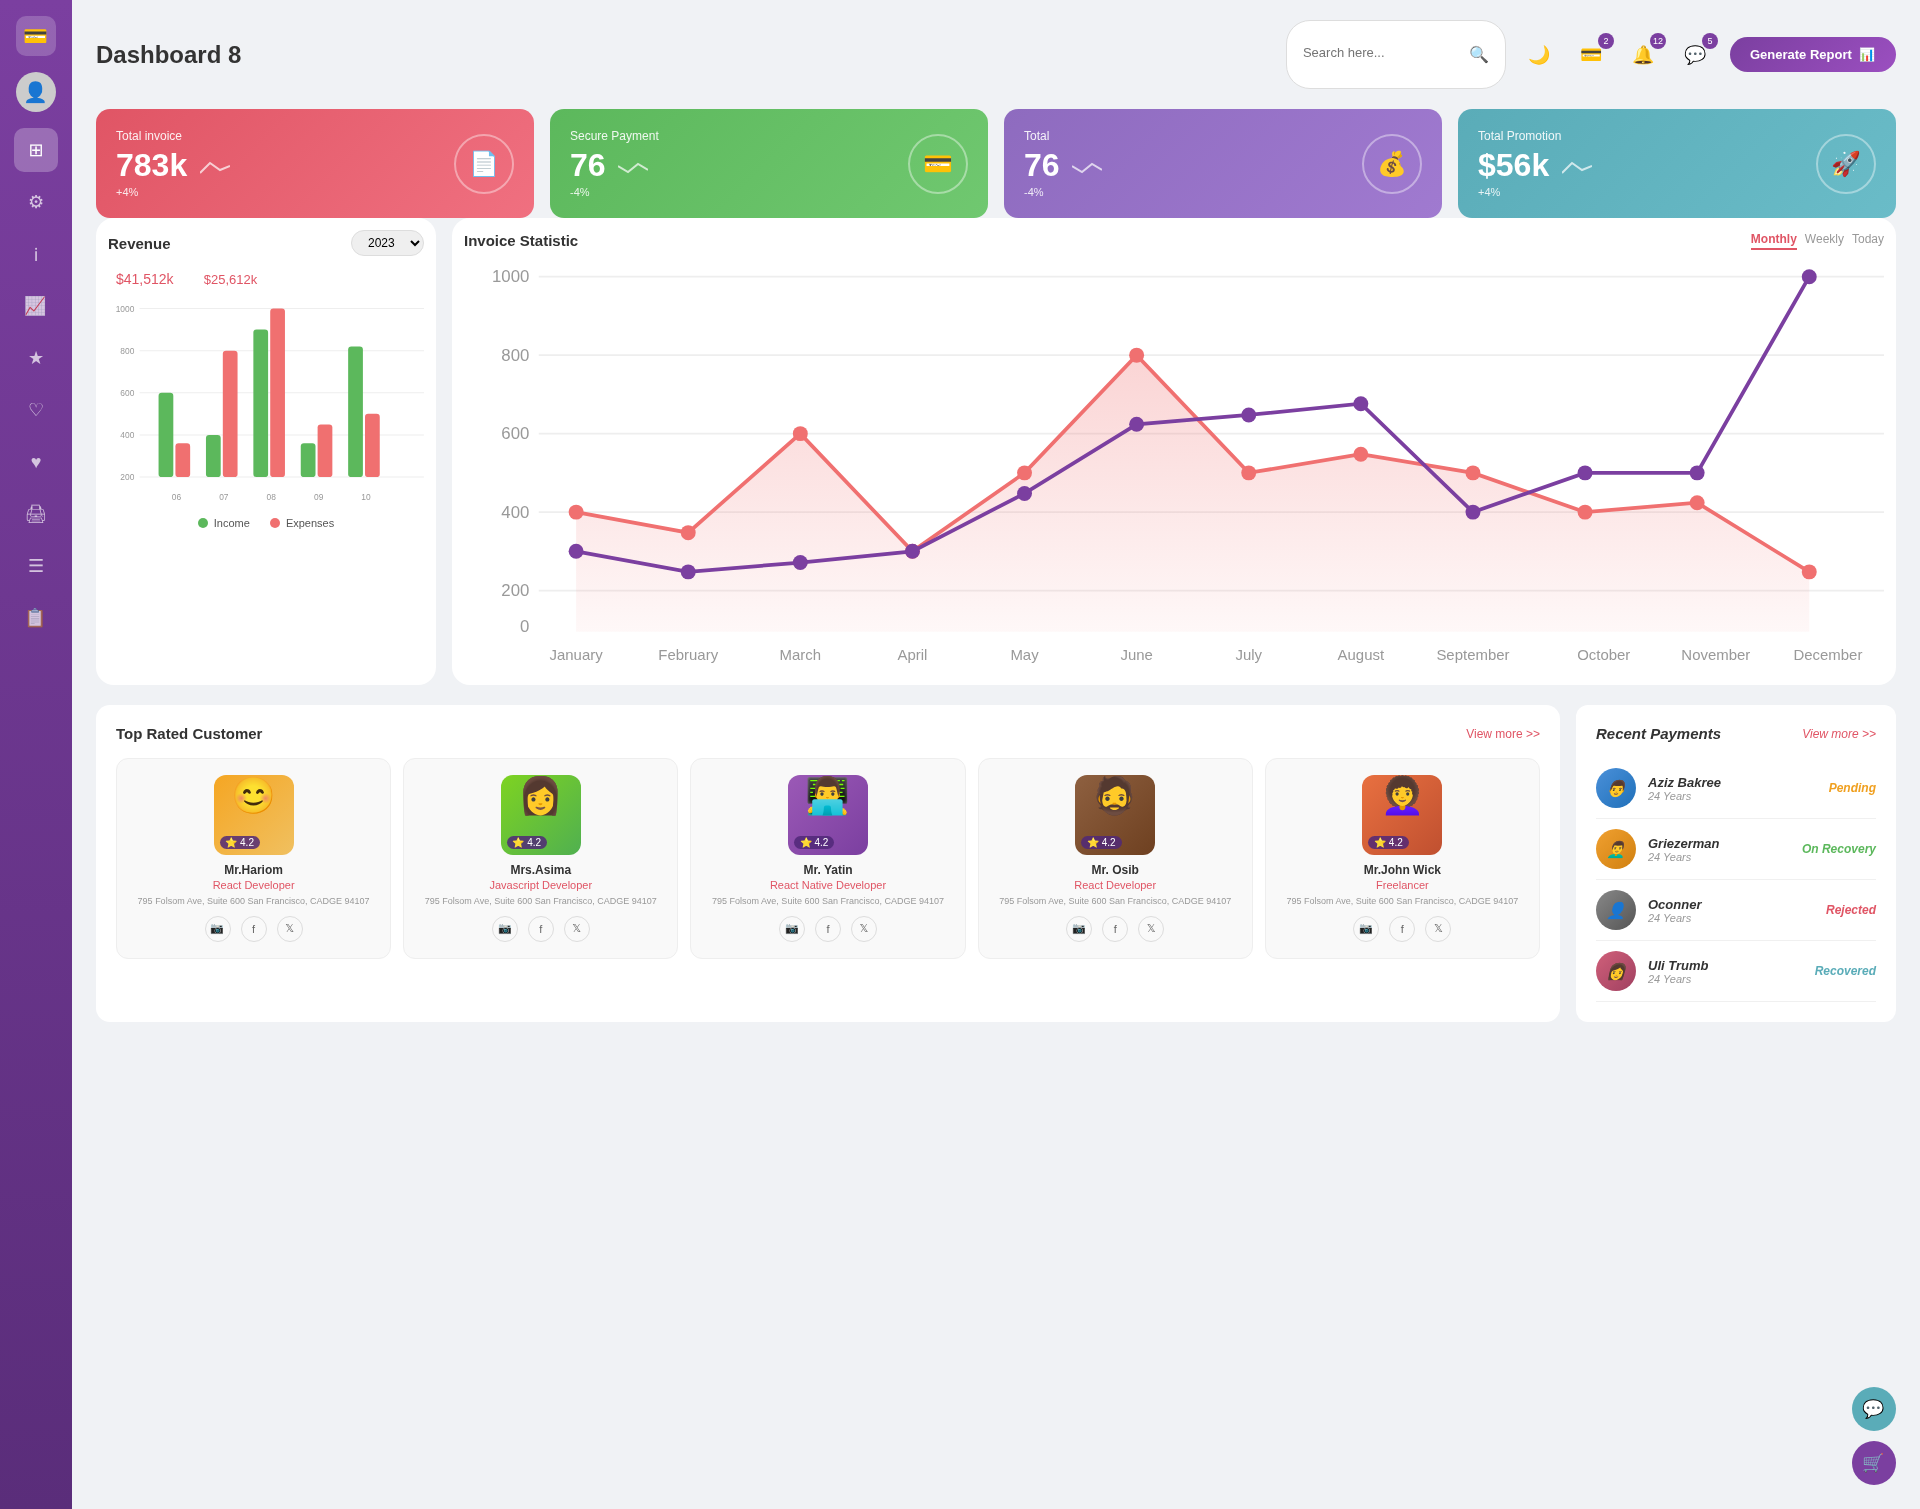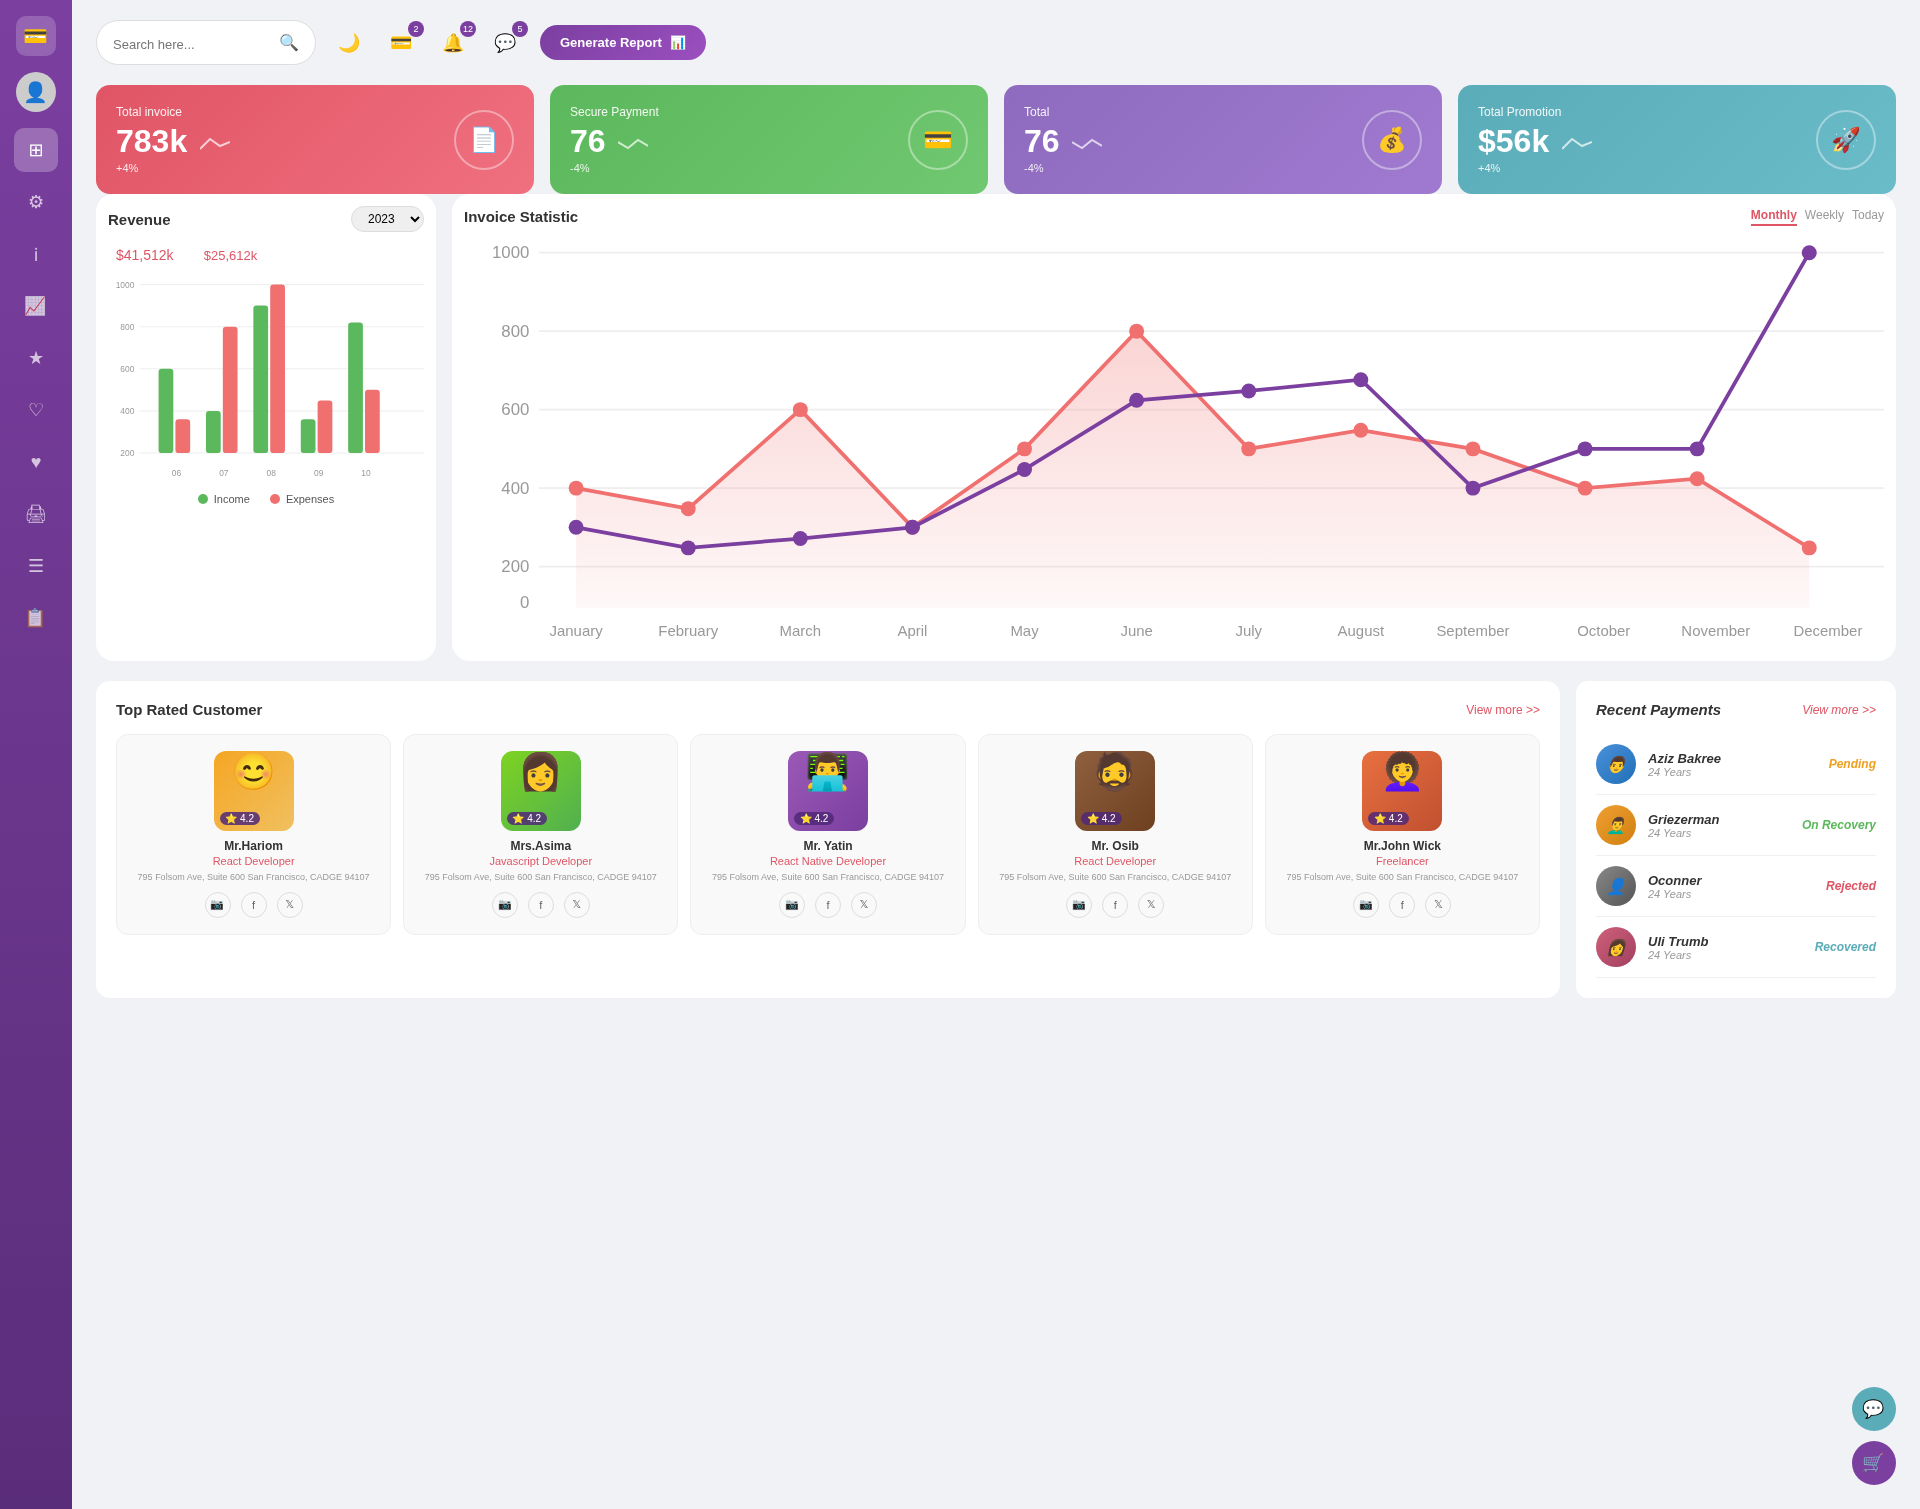--- a/index.html
+++ b/index.html
@@ -62,25 +62,25 @@
       gap: 16px;
     }
     .header-title {
       font-size: 24px;
       font-weight: 700;
       color: #333;
       flex: 1;
     }
     .search-box {
       display: flex;
-      align-items: flex-end;
+      align-items: flex-start;
       background: white;
       border: 1px solid #ddd;
       border-radius: 24px;
-      padding: 12px 16px;
+      padding: 24px 16px;
       gap: 8px;
       width: 220px;
     }
     .search-box input {
       border: none; outline: none; font-size: 13px; color: #666; width: 100%;
     }
     .header-icons {
       display: flex; align-items: center; gap: 16px;
     }
     .icon-btn {
@@ -298,20 +298,21 @@
   <div class="sidebar-item">♡</div>
   <div class="sidebar-item">♥</div>
   <div class="sidebar-item">🖨</div>
   <div class="sidebar-item">☰</div>
   <div class="sidebar-item">📋</div>
 </div>
 
 <div class="main">
 
   <div class="header">
+    <div class="header-title">Dashboard 8</div>
     <div class="search-box">
       <input type="text" placeholder="Search here..." style="">
       <span>🔍</span>
     </div>
     <div class="header-icons">
       <div class="icon-btn">🌙</div>
       <div class="icon-btn">
         💳
         <div class="badge">2</div>
       </div>

